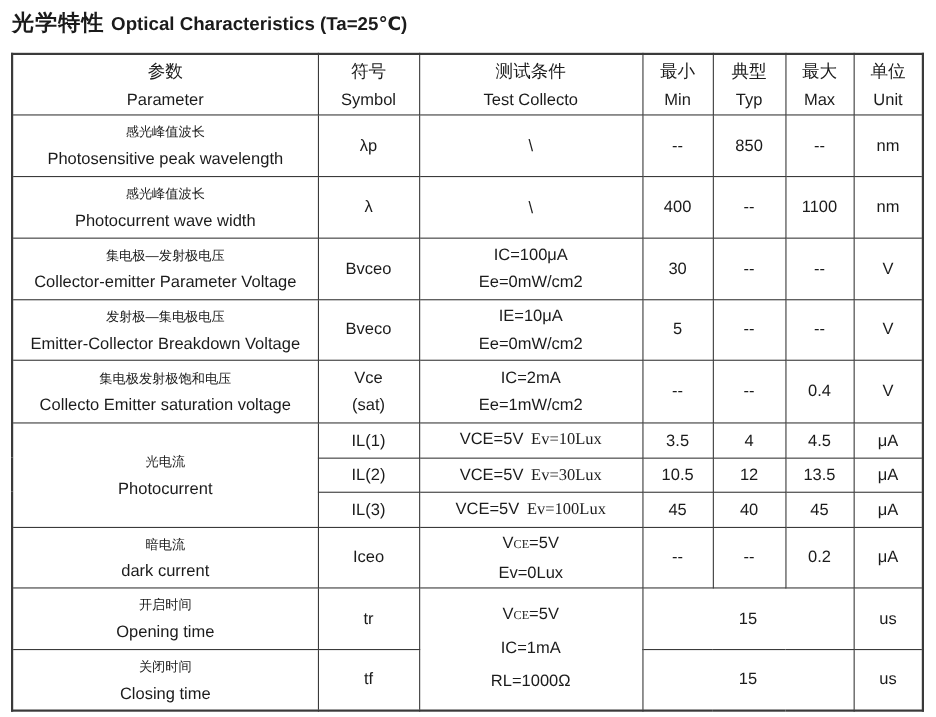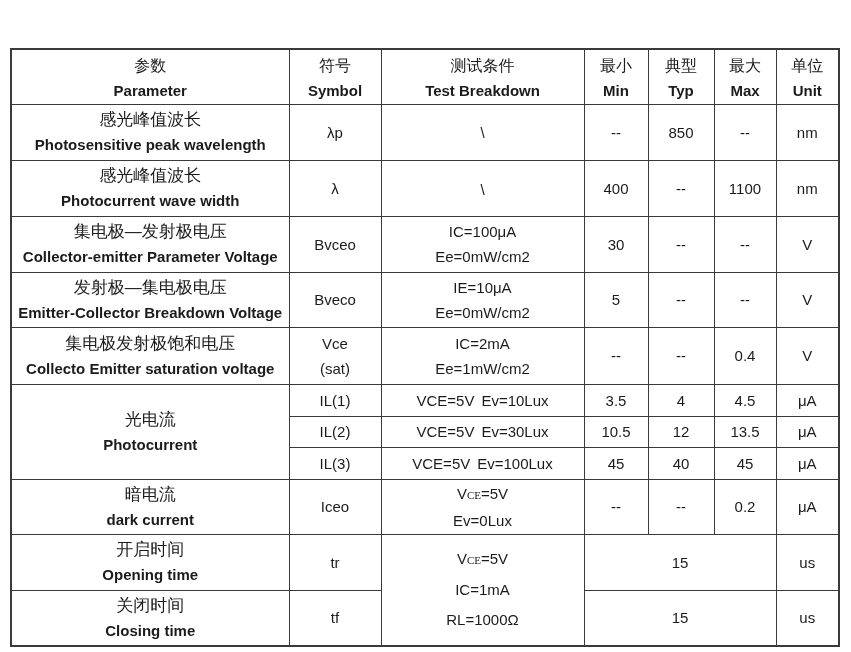--- a/index.html
+++ b/index.html
@@ -26,39 +26,42 @@
     text-align:center;vertical-align:middle;
     padding:0;font-size:15px;color:#1b1b1b;
     overflow:hidden;
   }
   tr.rh55{height:55px}
   tr.rh56{height:56px}
   tr.rh57{height:57px}
   tr.rh32{height:32px}
   tr.rh31{height:31px}
 
-  .zh{font-size:17px;line-height:26px;}
-  .en{font-size:15px;line-height:24px;font-weight:bold;}
+  .zh{font-size:12px;line-height:26px;}
+  .en{font-size:15px;line-height:24px;}
   .h .zh{font-size:16px;line-height:27px;}
   .h .en{font-size:15px;line-height:23px;}
 
   .cl{line-height:25px;font-size:15px;}
   .cond3 .cl{line-height:30px;}
   .sc{font-size:11px;font-family:Liberation Serif, serif;}            
   .vtop{vertical-align:top;}
   .vtop .cl{line-height:22px;padding-top:4px;}
   .serif{font-family:Liberation Sans, sans-serif;font-size:16px;}
   .pair span{display:inline-block;}
-  .pair .b{margin-left:7px;}
+  .pair .b{margin-left:7px;font-family:Liberation Serif, serif;}
 </style>
 </head>
 <body>
 
 <div class="page">
 
+  <div class="title">
+    <span class="zh">光学特性</span><span class="en">Optical Characteristics (Ta=25℃)</span>
+  </div>
 
   <table class="spec">
     <colgroup>
       <col style="width:278px">
         <col style="width:92px">
         <col style="width:203px">
       <col style="width:64px">
         <col style="width:66px">
         <col style="width:62px">
         <col style="width:63px">
@@ -69,21 +72,21 @@
       <td>
         <div class="zh">参数</div>
         <div class="en">Parameter</div>
       </td>
       <td>
         <div class="zh">符号</div>
         <div class="en">Symbol</div>
       </td>
       <td>
         <div class="zh">测试条件</div>
-        <div class="en">Test Breakdown</div>
+        <div class="en">Test Collecto</div>
       </td>
       <td>
         <div class="zh">最小</div>
         <div class="en">Min</div>
       </td>
       <td>
         <div class="zh">典型</div>
         <div class="en">Typ</div>
       </td>
       <td>

